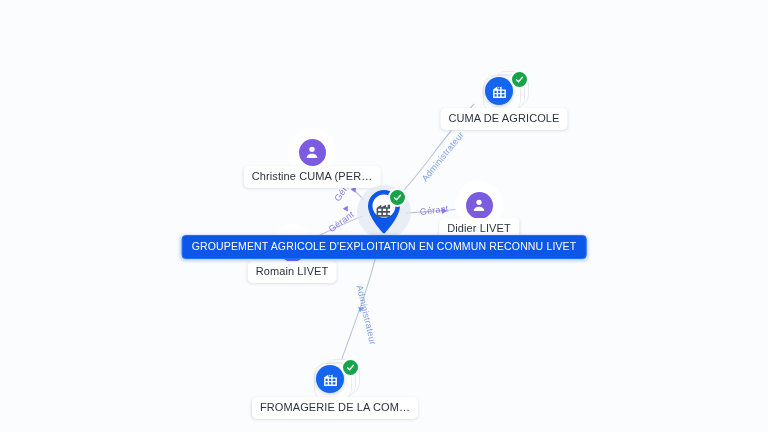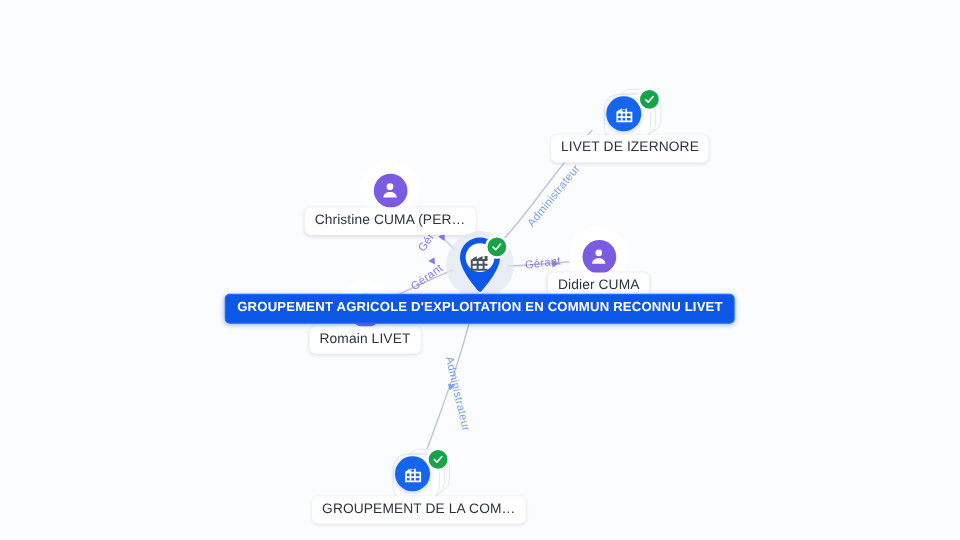--- a/index.html
+++ b/index.html
@@ -207,21 +207,21 @@
           <path d="M3 21V9l6-4v3l6-3v4h6v12H3zm2-2h3v-3H5v3zm0-5h3v-3H5v3zm5 5h3v-3h-3v3zm0-5h3v-3h-3v3zm0-5h3V6h-3v3zm5 10h4v-3h-4v3zm0-5h4v-3h-4v3z"></path>
         </svg>
       </div>
       <div class="badge" style="right:-2px; top:-1px;">
         <svg viewBox="0 0 24 24" fill="none" stroke="#ffffff" stroke-width="3.4" stroke-linecap="round" stroke-linejoin="round" xmlns="http://www.w3.org/2000/svg">
           <polyline points="4,12.5 9.5,18 20,6"></polyline>
         </svg>
       </div>
     </div>
   </div>
-  <div class="label" style="left:504px; top:108px;">LIVET DE IZERNORE</div>
+  <div class="label" style="left:504px; top:108px;">CUMA DE AGRICOLE</div>
 
   <div class="node" style="left:312px; top:152px;">
     <div class="person-disc">
       <div class="person-inner">
         <svg viewBox="0 0 24 24" fill="#ffffff" xmlns="http://www.w3.org/2000/svg">
           <circle cx="12" cy="8" r="4"></circle>
           <path d="M4 21c0-4.2 3.6-6.5 8-6.5s8 2.3 8 6.5H4z"></path>
         </svg>
       </div>
     </div>
@@ -231,21 +231,21 @@
   <div class="node" style="left:479px; top:205px;">
     <div class="person-disc">
       <div class="person-inner">
         <svg viewBox="0 0 24 24" fill="#ffffff" xmlns="http://www.w3.org/2000/svg">
           <circle cx="12" cy="8" r="4"></circle>
           <path d="M4 21c0-4.2 3.6-6.5 8-6.5s8 2.3 8 6.5H4z"></path>
         </svg>
       </div>
     </div>
   </div>
-  <div class="label" style="left:479px; top:218px;">Didier CUMA</div>
+  <div class="label" style="left:479px; top:218px;">Didier LIVET</div>
 
   <div class="node" style="left:292px; top:248px;">
     <div class="person-disc">
       <div class="person-inner">
         <svg viewBox="0 0 24 24" fill="#ffffff" xmlns="http://www.w3.org/2000/svg">
           <circle cx="12" cy="8" r="4"></circle>
           <path d="M4 21c0-4.2 3.6-6.5 8-6.5s8 2.3 8 6.5H4z"></path>
         </svg>
       </div>
     </div>
@@ -262,21 +262,21 @@
           <path d="M3 21V9l6-4v3l6-3v4h6v12H3zm2-2h3v-3H5v3zm0-5h3v-3H5v3zm5 5h3v-3h-3v3zm0-5h3v-3h-3v3zm0-5h3V6h-3v3zm5 10h4v-3h-4v3zm0-5h4v-3h-4v3z"></path>
         </svg>
       </div>
       <div class="badge" style="right:-2px; top:-1px;">
         <svg viewBox="0 0 24 24" fill="none" stroke="#ffffff" stroke-width="3.4" stroke-linecap="round" stroke-linejoin="round" xmlns="http://www.w3.org/2000/svg">
           <polyline points="4,12.5 9.5,18 20,6"></polyline>
         </svg>
       </div>
     </div>
   </div>
-  <div class="label" style="left:335px; top:397px;">GROUPEMENT DE LA COM…</div>
+  <div class="label" style="left:335px; top:397px;">FROMAGERIE DE LA COM…</div>
 
   <div class="node" style="left:384px; top:212px; z-index:6;">
     <div class="pin-wrap">
       <div class="pin-halo"></div>
       <div class="pin">
         <svg viewBox="0 0 40 48" xmlns="http://www.w3.org/2000/svg">
           <path d="M20 2C11.2 2 4 9.1 4 17.9c0 10.6 13.3 25 15 27.1.5.6 1.5.6 2 0 1.7-2.1 15-16.5 15-27.1C36 9.1 28.8 2 20 2z" fill="#0d57e8"></path>
           <circle cx="20" cy="18" r="11.5" fill="#ffffff"></circle>
         </svg>
         <div class="pin-icon">
@@ -285,15 +285,15 @@
           </svg>
         </div>
       </div>
       <div class="badge" style="right:4px; top:3px;">
         <svg viewBox="0 0 24 24" fill="none" stroke="#ffffff" stroke-width="3.4" stroke-linecap="round" stroke-linejoin="round" xmlns="http://www.w3.org/2000/svg">
           <polyline points="4,12.5 9.5,18 20,6"></polyline>
         </svg>
       </div>
     </div>
   </div>
-  <div class="label main" style="left:384px; top:235px;font-weight:bold;">GROUPEMENT AGRICOLE D'EXPLOITATION EN COMMUN RECONNU LIVET</div>
+  <div class="label main" style="left:384px; top:235px;">GROUPEMENT AGRICOLE D'EXPLOITATION EN COMMUN RECONNU LIVET</div>
 
 </div>
 
 </body></html>

